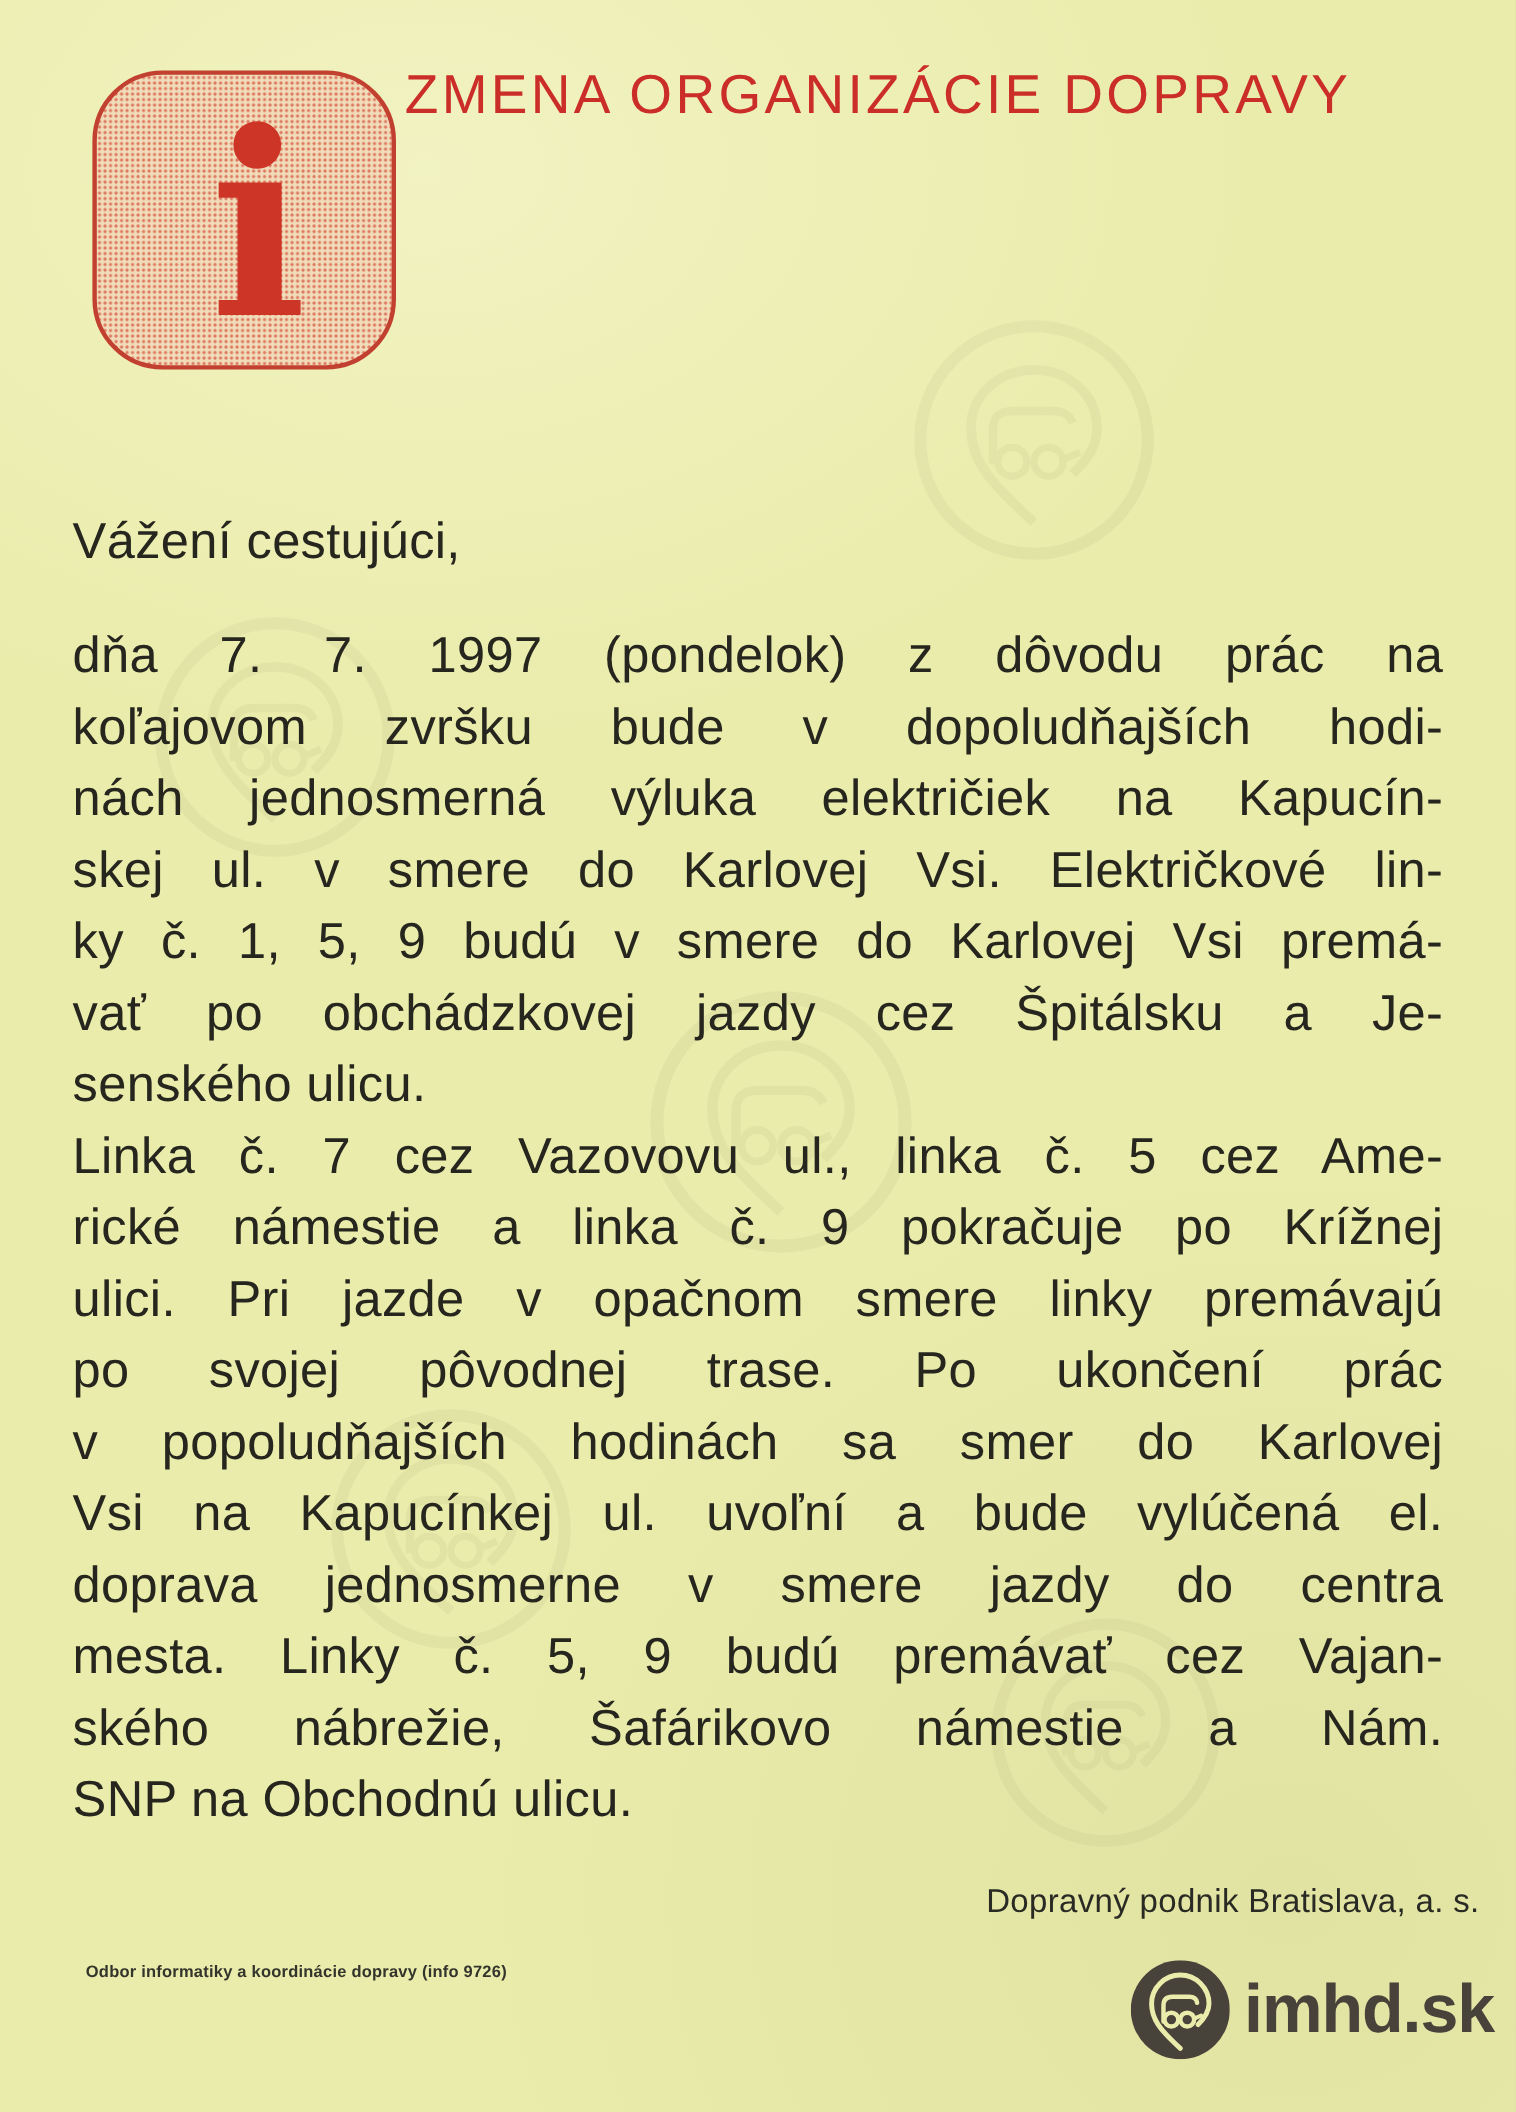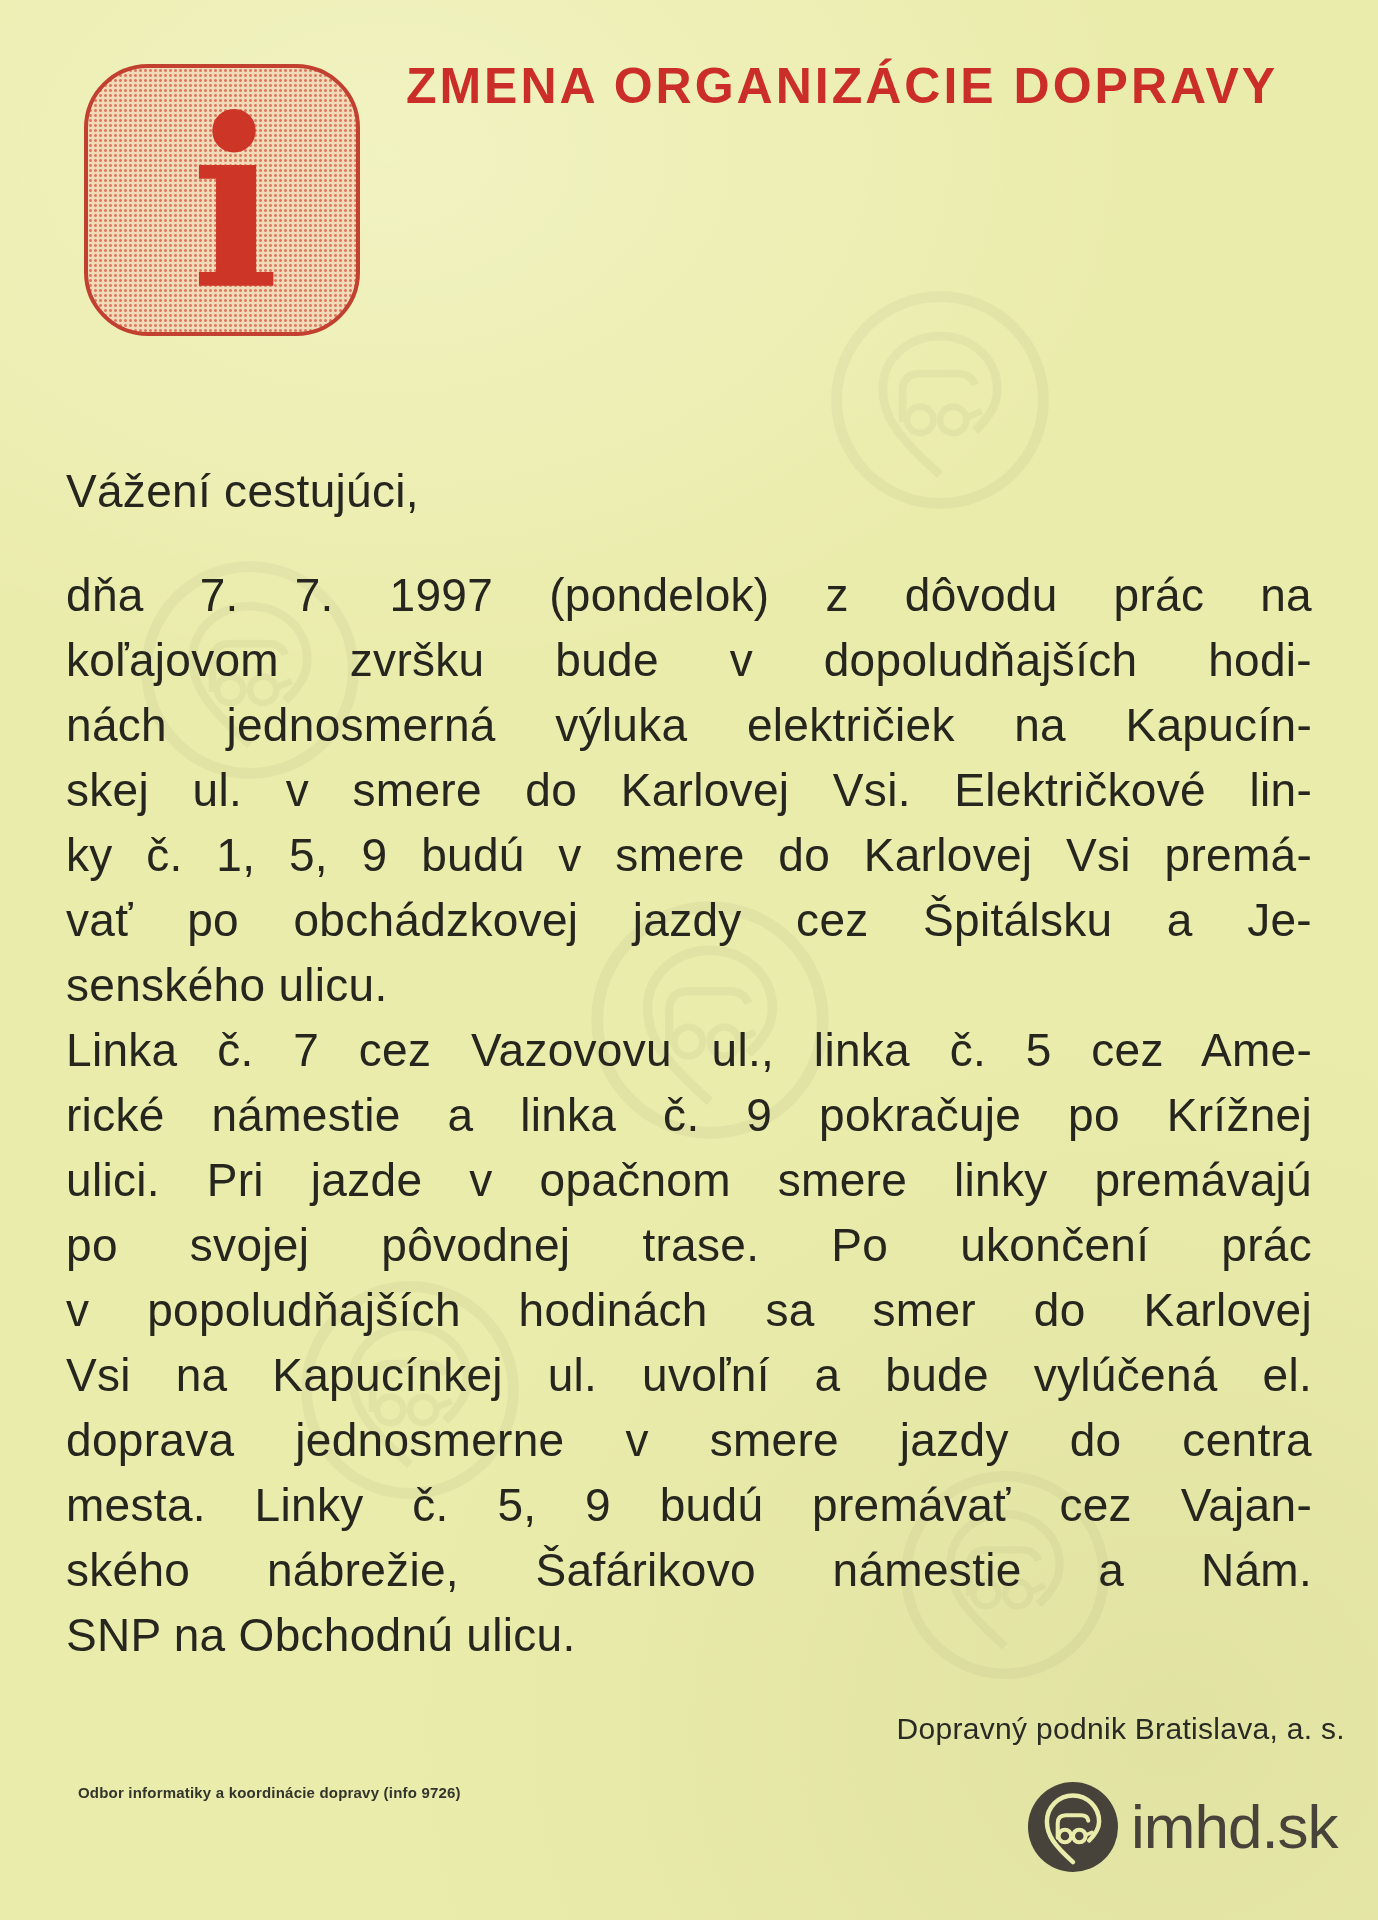--- a/index.html
+++ b/index.html
@@ -25,21 +25,21 @@
     display:flex;align-items:center;justify-content:center;
   }
   .info-i{
     font-family:"DejaVu Serif", serif;font-weight:bold;
     font-size:232px;line-height:1;color:#cd3527;
     padding-left:26px;padding-top:10px;
   }
   
   .header-text{
     position:absolute;left:368px;top:58px;width:948px;
-    text-align:center;color:#cb2e28;font-weight:bold;
+    text-align:left;color:#cb2e28;font-weight:normal;
   }
   .title{font-size:50px;line-height:56px;letter-spacing:3px;}
   .subtitle{margin-top:26px;font-size:53px;line-height:66px;letter-spacing:1px;}
   
   .body-text{
     position:absolute;left:66px;top:459px;width:1246px;
     font-size:46px;line-height:65px;letter-spacing:.3px;
   }
   .salutation{margin-bottom:39px;}
   .jline{text-align:justify;text-align-last:justify;}
@@ -52,21 +52,21 @@
   }
   .deptnote{
     position:absolute;left:78px;top:1784px;
     font-size:15px;font-weight:bold;letter-spacing:.2px;color:#33342c;
   }
   .logo-row{
     position:absolute;left:1028px;top:1782px;height:90px;
     display:flex;align-items:center;gap:13px;
   }
   .logo-text{
-    font-size:62px;font-weight:normal;letter-spacing:-1px;color:#47423a;
+    font-size:62px;font-weight:bold;letter-spacing:-1px;color:#47423a;
     line-height:90px;
   }
 </style>
 </head>
 <body>
 
 <div class="page">
 
   <svg width="0" height="0" style="position:absolute" aria-hidden="true">
     <defs>

